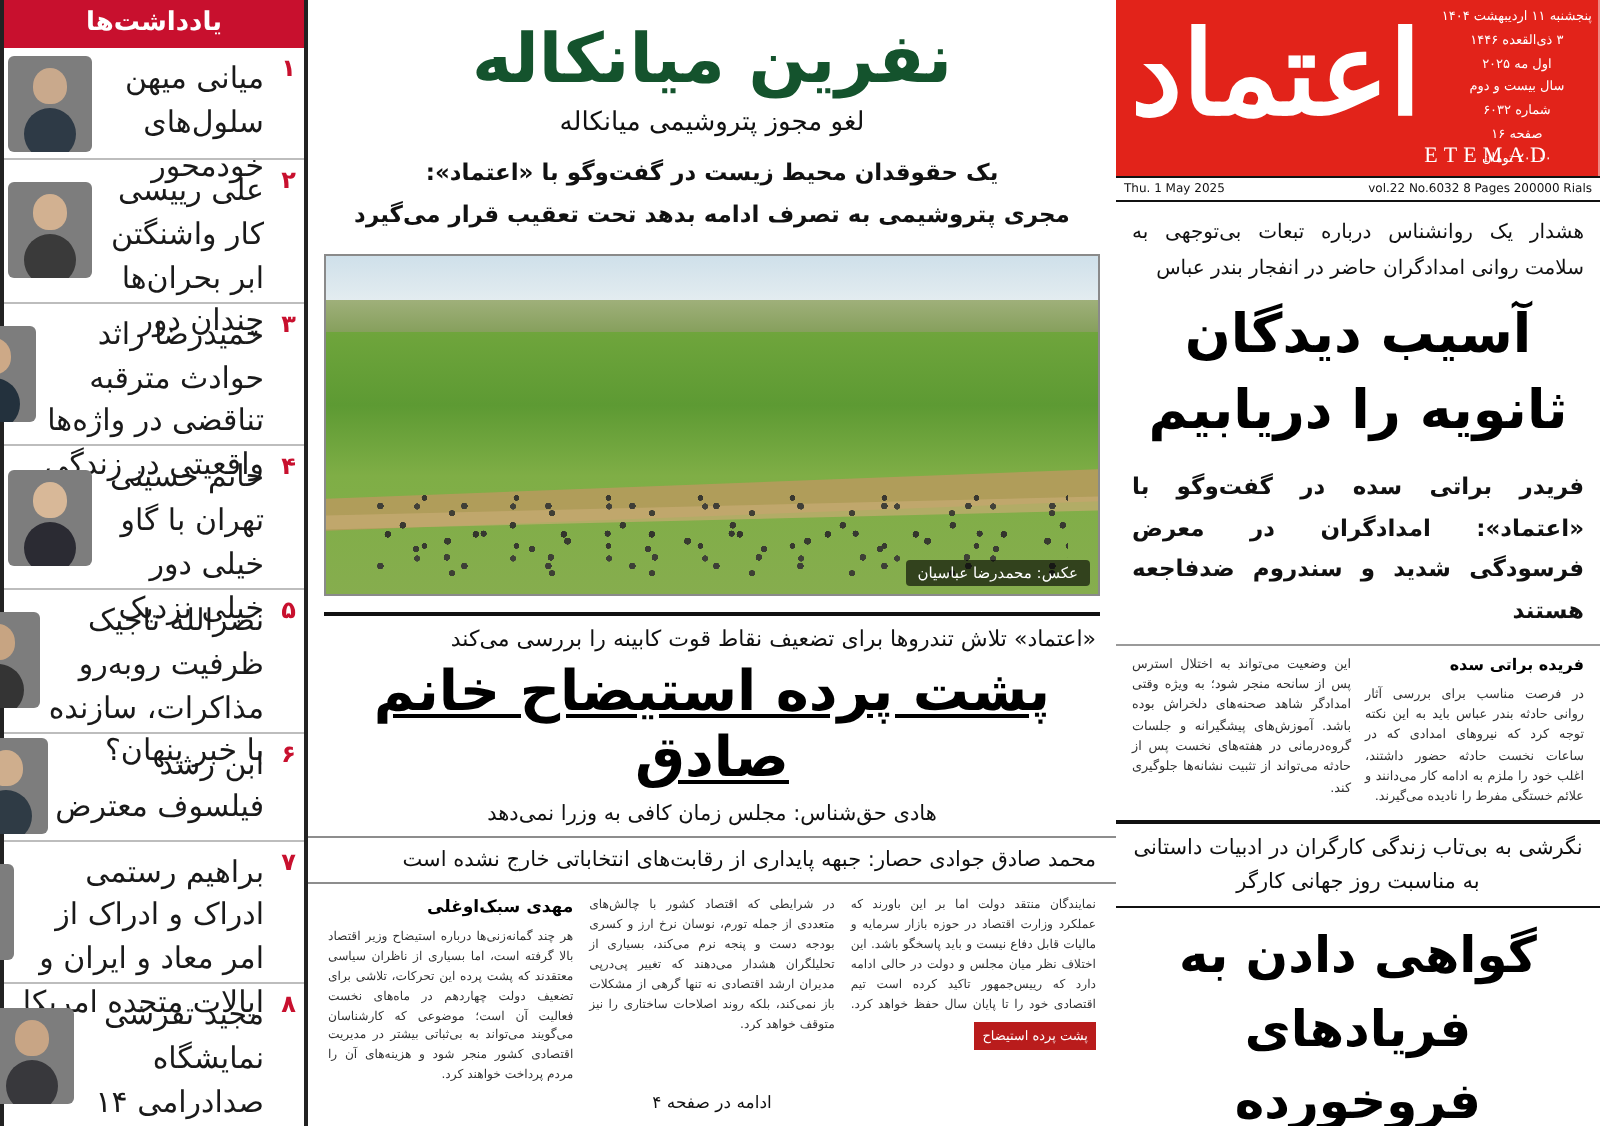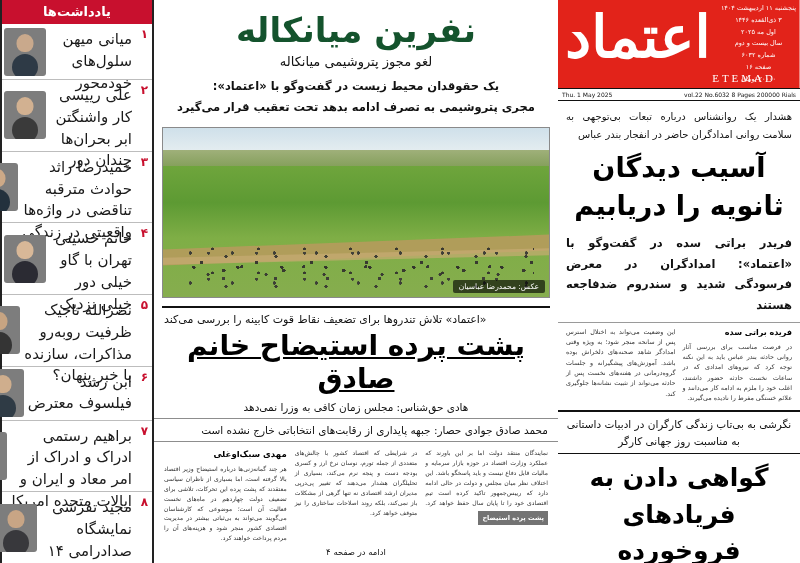--- a/index.html
+++ b/index.html
@@ -175,21 +175,21 @@
     opacity:.95;
   }
   .photo-cap{
     position:absolute;right:4px;bottom:4px;background:rgba(0,0,0,.62);
     color:#fff;font-size:7.5px;padding:2px 6px;border-radius:2px;
   }
   .mid-rule{
     border-top:2px solid #111;margin:8px 8px 0;
   }
   .mid-kicker{
-    font-size:11px;text-align:left;padding:5px 10px 1px;color:#111;
+    font-size:11px;text-align:right;padding:5px 10px 1px;color:#111;
   }
   .mid-title2{
     font-size:28px;text-align:center;font-weight:bold;padding:2px 10px 4px;
     color:#000;
     text-decoration:underline;
   }
   .mid-sub2{
     font-size:10.5px;text-align:center;padding:2px 10px 5px;color:#111;
     border-bottom:1px solid #8d8d8d;
   }
@@ -198,22 +198,22 @@
     border-bottom:1px solid #8d8d8d;
   }
   .mid-cols{
     display:flex;flex-direction:row;gap:8px;padding:6px 10px 4px;flex:1 1 auto;
   }
   .mid-cols .c{
     flex:1 1 0;font-size:6.1px;line-height:1.62;text-align:justify;color:#333;
   }
   .mid-cols .c b{display:block;font-size:8.5px;color:#000;margin-bottom:2px;}
   .redbox{
-    display:inline-block;background:#737373;color:#fff;font-size:6.5px;
-    padding:2px 4px;margin-top:3px;font-weight:bold;
+    display:inline-block;background:#b91c1c;color:#fff;font-size:6.5px;
+    padding:2px 4px;margin-top:3px;
   }
   .cont-tag{
     text-align:center;font-size:8.5px;color:#111;padding:0 10px 6px;
   }
 </style>
 </head>
 <body>
 
 <div id="page">
   <div class="paper">

